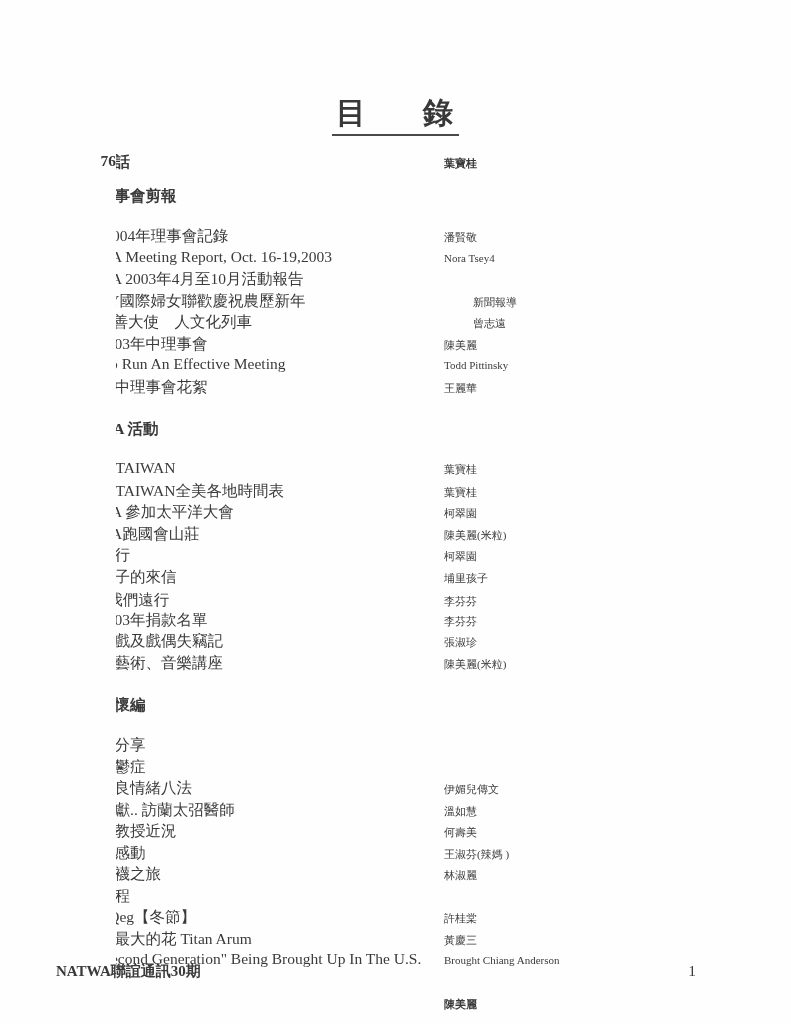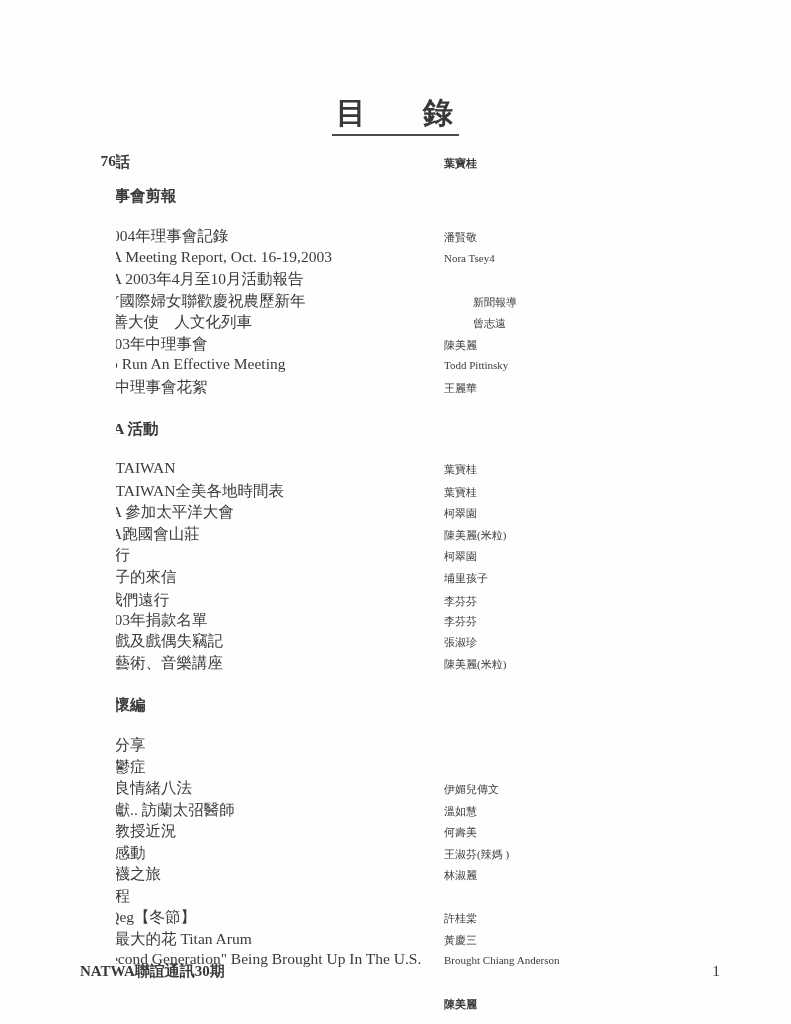--- a/index.html
+++ b/index.html
@@ -99,21 +99,21 @@
   .spacer-lg { height: 21px; }
 
   
   .section-head {
     height: 24px;
   }
 
   
   .footer {
     position: absolute;
-    left: 80px;
+    left: 56px;
     top: 962px;
     width: 645px;
     display: flex;
     align-items: baseline;
   }
   .footer .f-title {
     font-weight: bold;
     font-size: 15px;
     width: 580px;
     white-space: nowrap;

